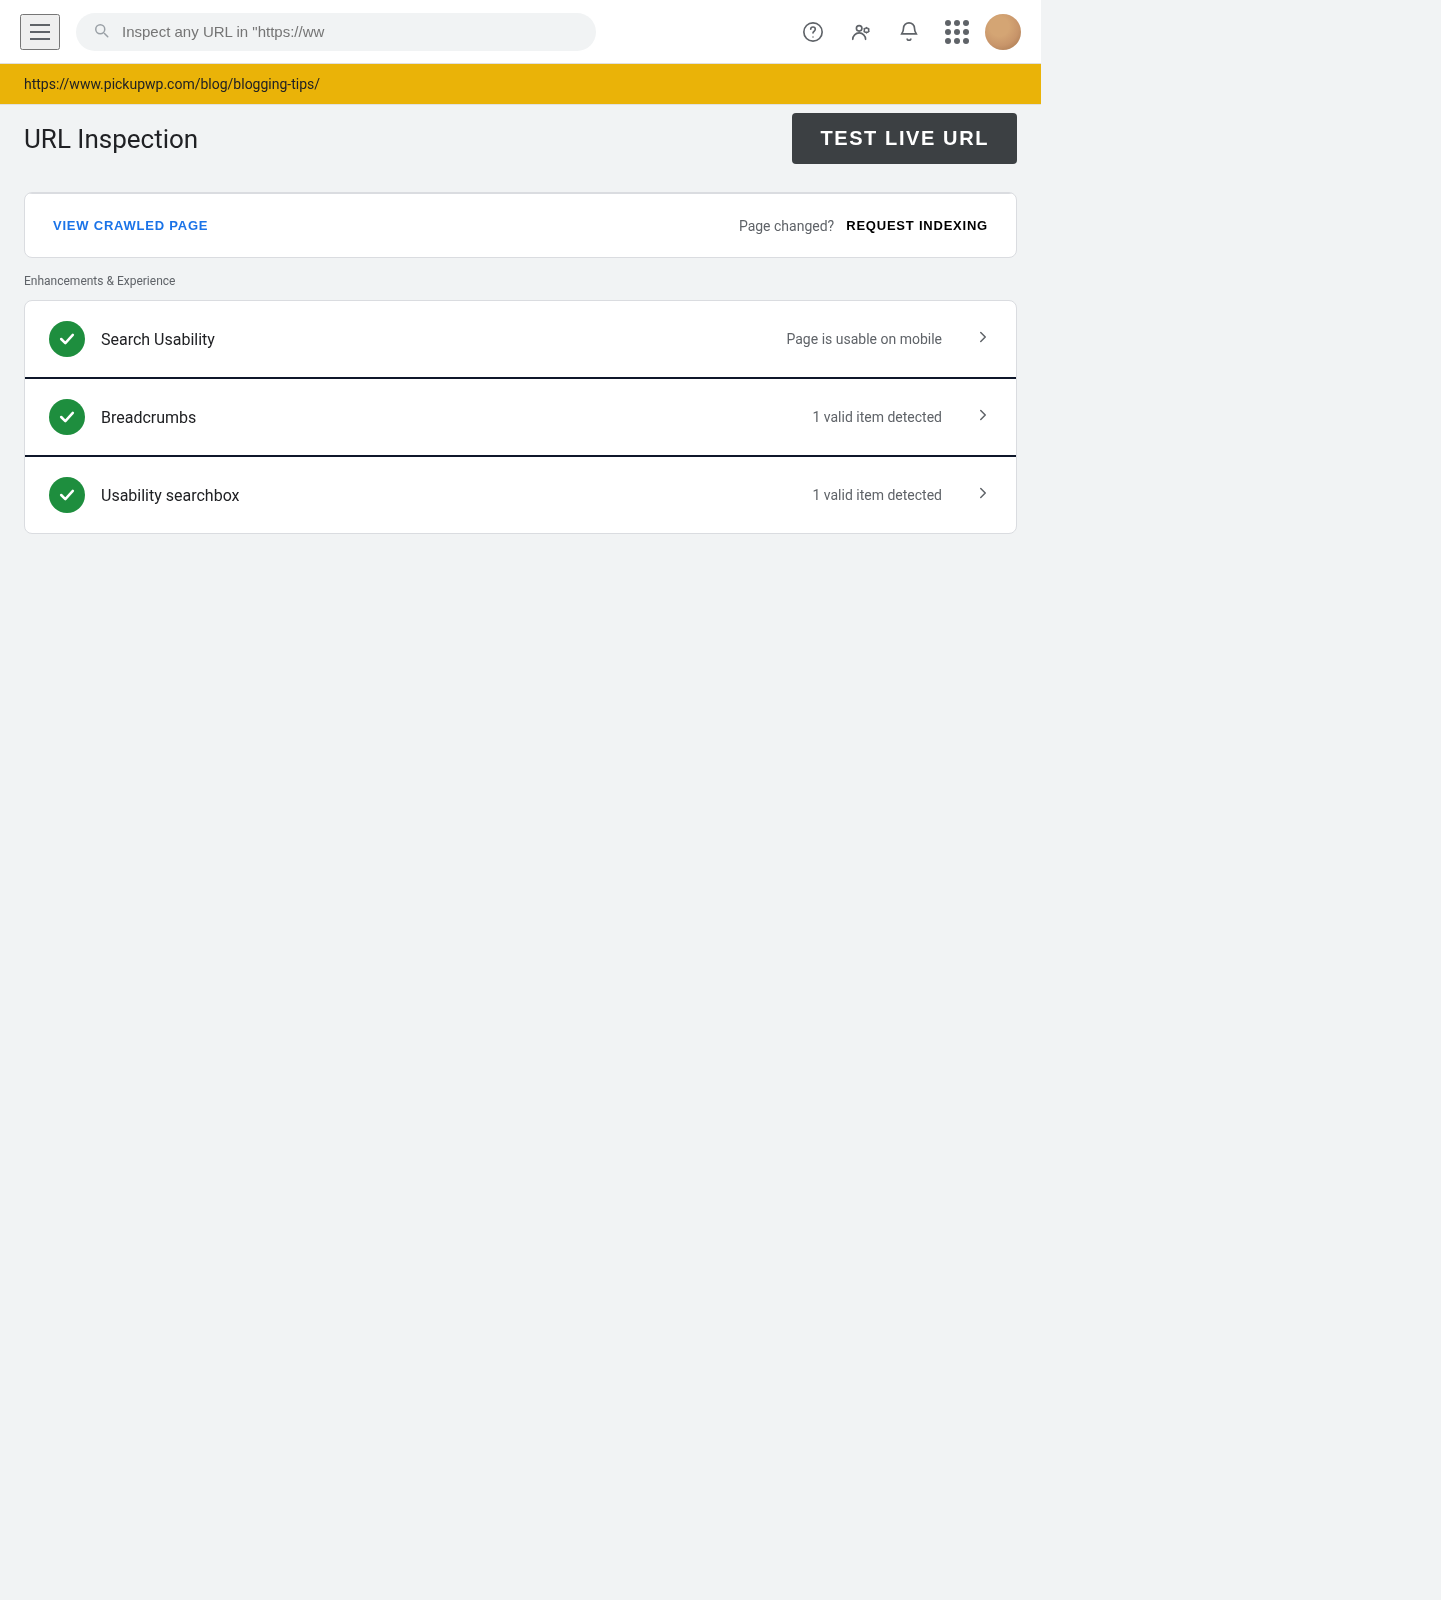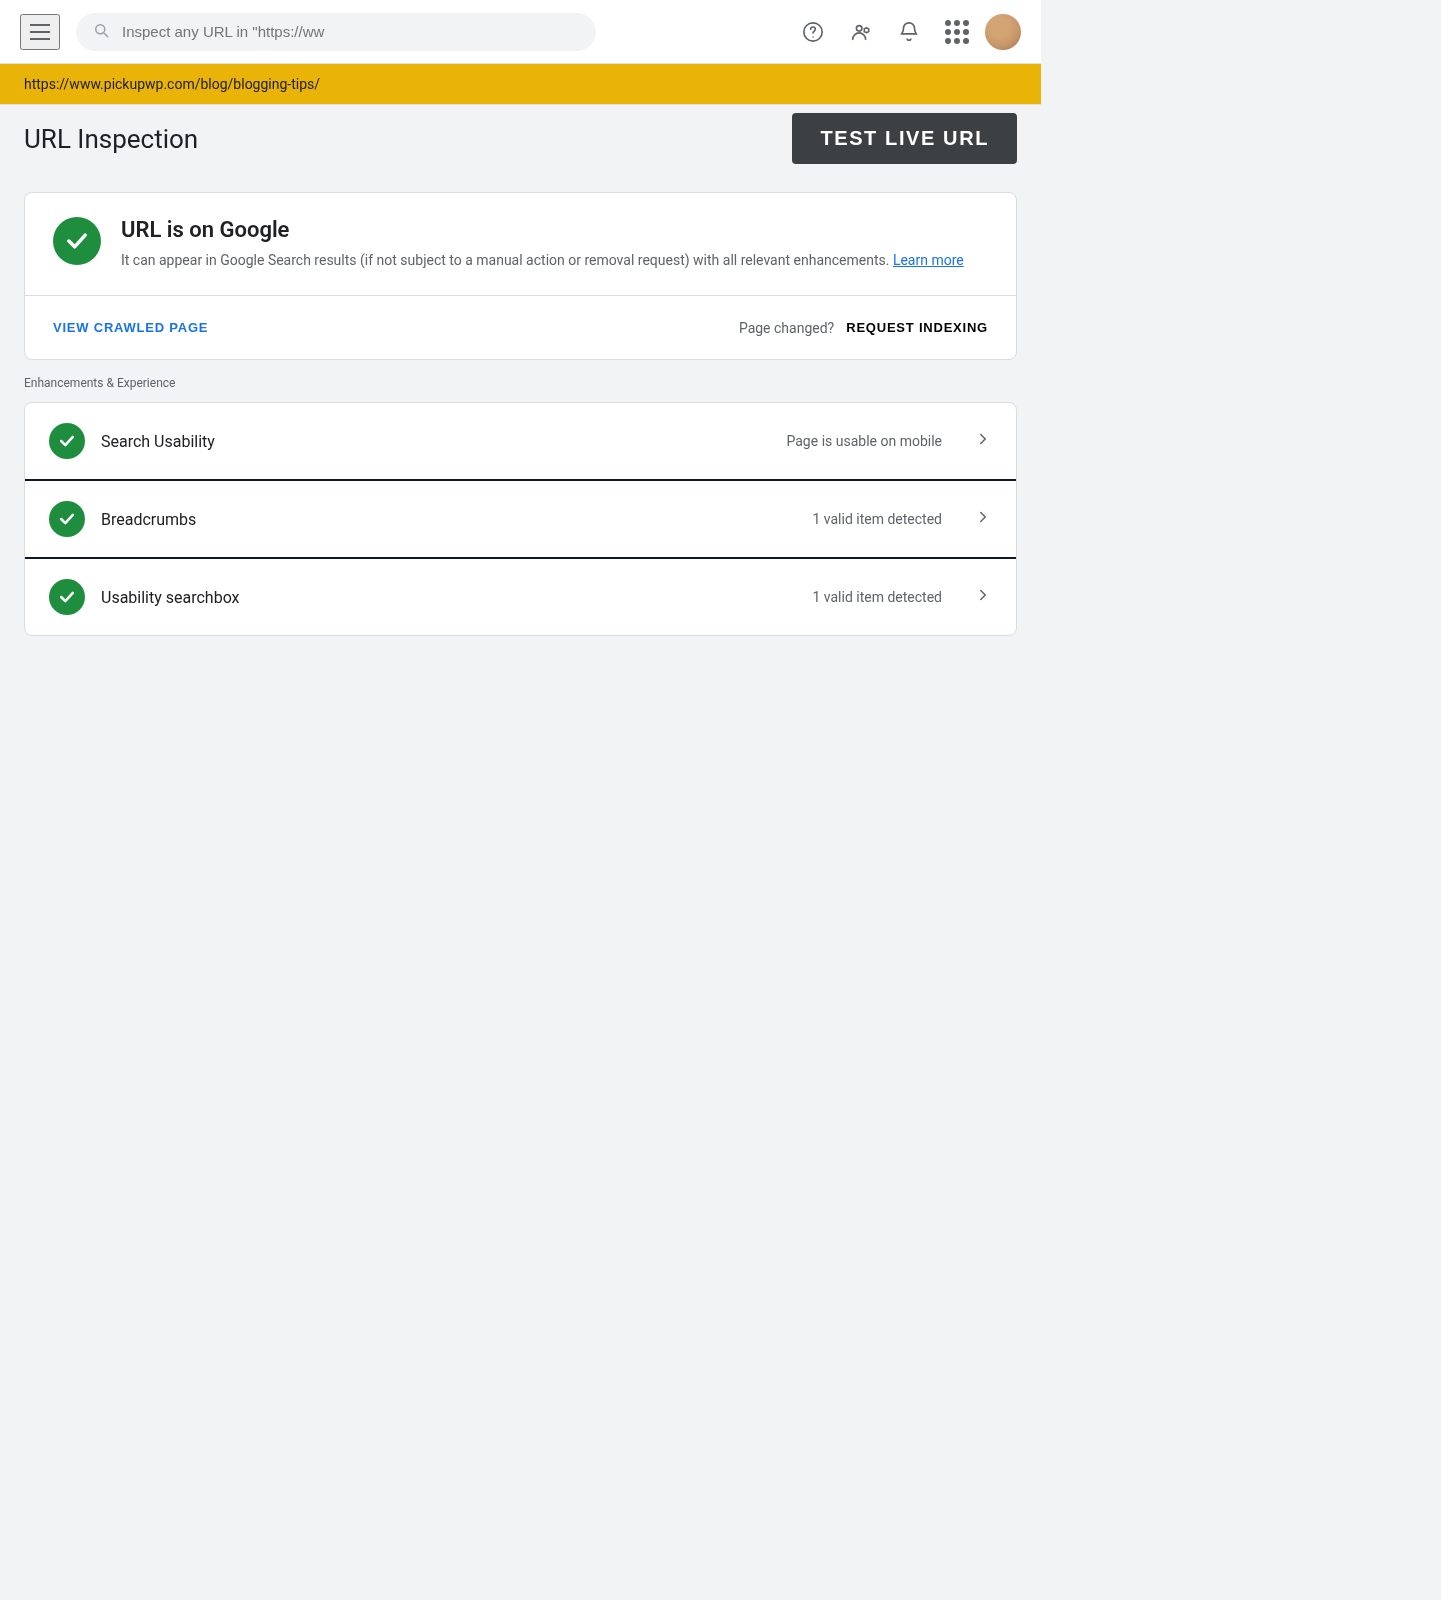--- a/index.html
+++ b/index.html
@@ -387,34 +387,20 @@
 </div>
 
 <div class="main-content">
 
   <div class="page-header">
     <h1 class="page-title">URL Inspection</h1>
     <button class="test-live-btn">TEST LIVE URL</button>
   </div>
 
   <div class="status-card">
-    <div class="status-card-top">
-      <div class="check-circle">
-        <svg viewBox="0 0 24 24" fill="none" xmlns="http://www.w3.org/2000/svg">
-          <path d="M5 12l5 5L19 7" stroke="#fff" stroke-width="3" stroke-linecap="round" stroke-linejoin="round"></path>
-        </svg>
-      </div>
-      <div class="status-text-block">
-        <h2>URL is on Google</h2>
-        <p>
-          <span>It can appear in Google Search results (if not subject to a manual action or removal request) with all relevant enhancements.</span>
-          <a href="#">Learn more</a>
-        </p>
-      </div>
-    </div>
     <hr class="status-card-divider">
     <div class="status-card-actions">
       <button class="action-btn">VIEW CRAWLED PAGE</button>
       <div class="action-divider"></div>
       <span class="page-changed-text">Page changed?</span>
       <button class="request-indexing-btn">REQUEST INDEXING</button>
     </div>
   </div>
 
 

